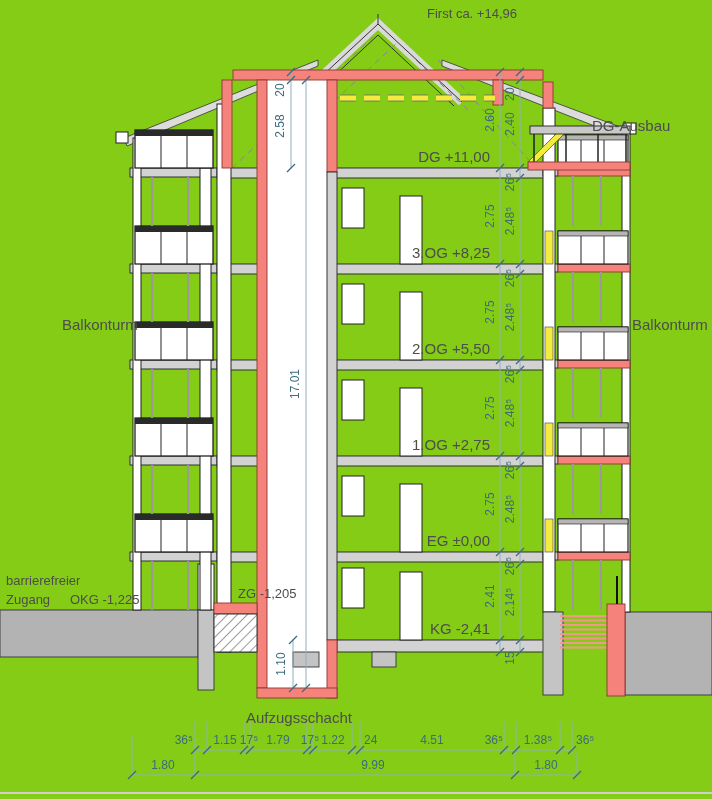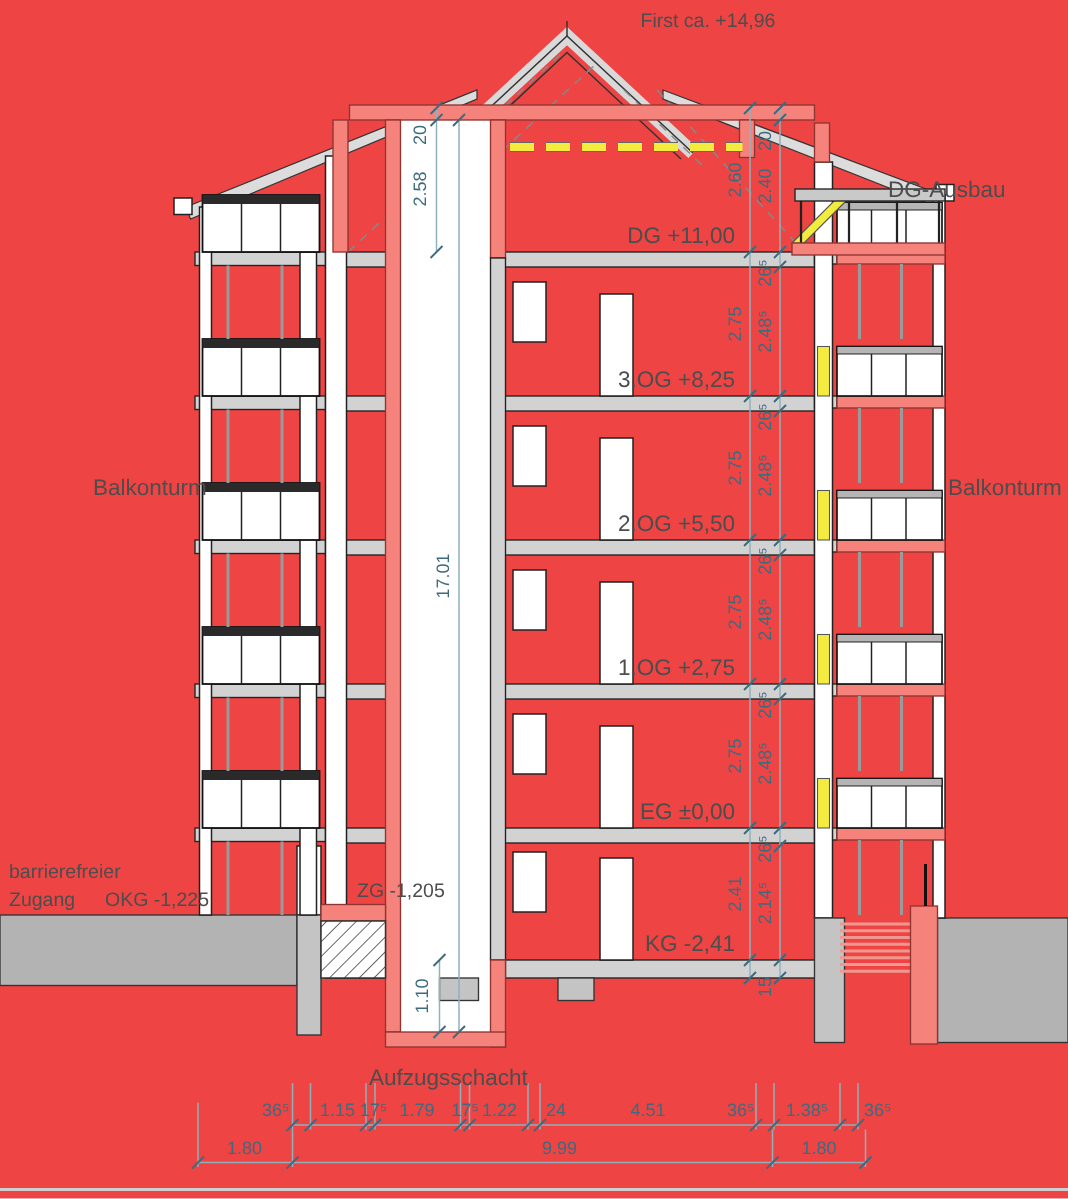--- a/index.html
+++ b/index.html
@@ -1,17 +1,17 @@
 <!DOCTYPE html>
 <html><head>
 <meta charset="utf-8">
 <style>
   html,body{margin:0;padding:0;background:#ffffff;}
   body{width:712px;height:799px;font-family:"Liberation Sans",sans-serif;}
-  .stage{position:relative;width:712px;height:799px;background:#ef4444;overflow:hidden;}
+  .stage{position:relative;width:712px;height:799px;background:#84cc16;overflow:hidden;}
   svg text{font-family:"Liberation Sans",sans-serif;}
   .lbl{fill:#4d4d4d;font-size:15px;}
   .lbl-sm{fill:#4d4d4d;font-size:13px;}
   .dim{fill:#3c6b7e;font-size:12px;}
   .dimline{stroke:#8fb0bc;stroke-width:1;fill:none;}
   .tick{stroke:#3c6b7e;stroke-width:1.3;fill:none;}
   .wall{fill:#ffffff;stroke:#222;stroke-width:1;}
   .slab{fill:#d2d2d2;stroke:#222;stroke-width:0.9;}
   .red{fill:#f5837c;stroke:#8f3531;stroke-width:0.9;}
   .gray{fill:#c4c4c4;stroke:#333;stroke-width:0.9;}

